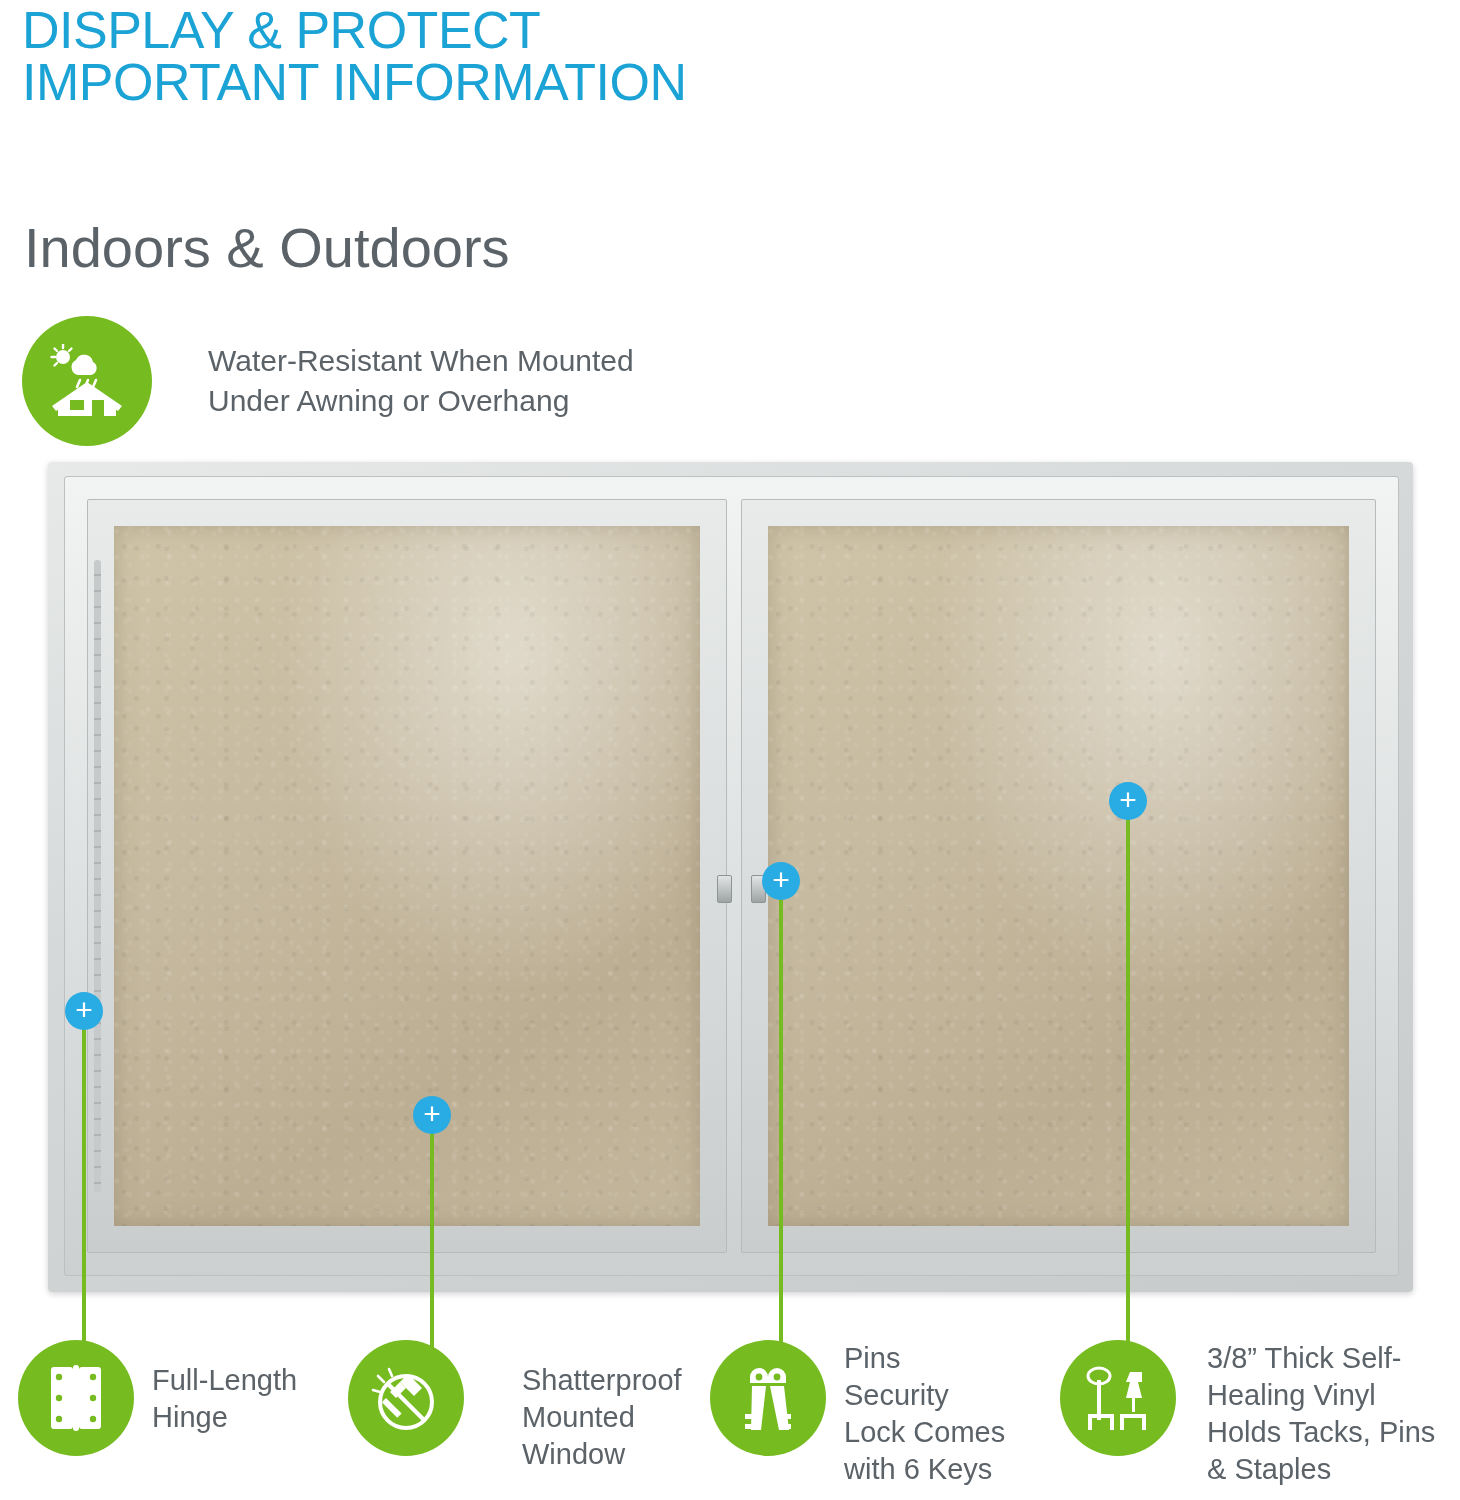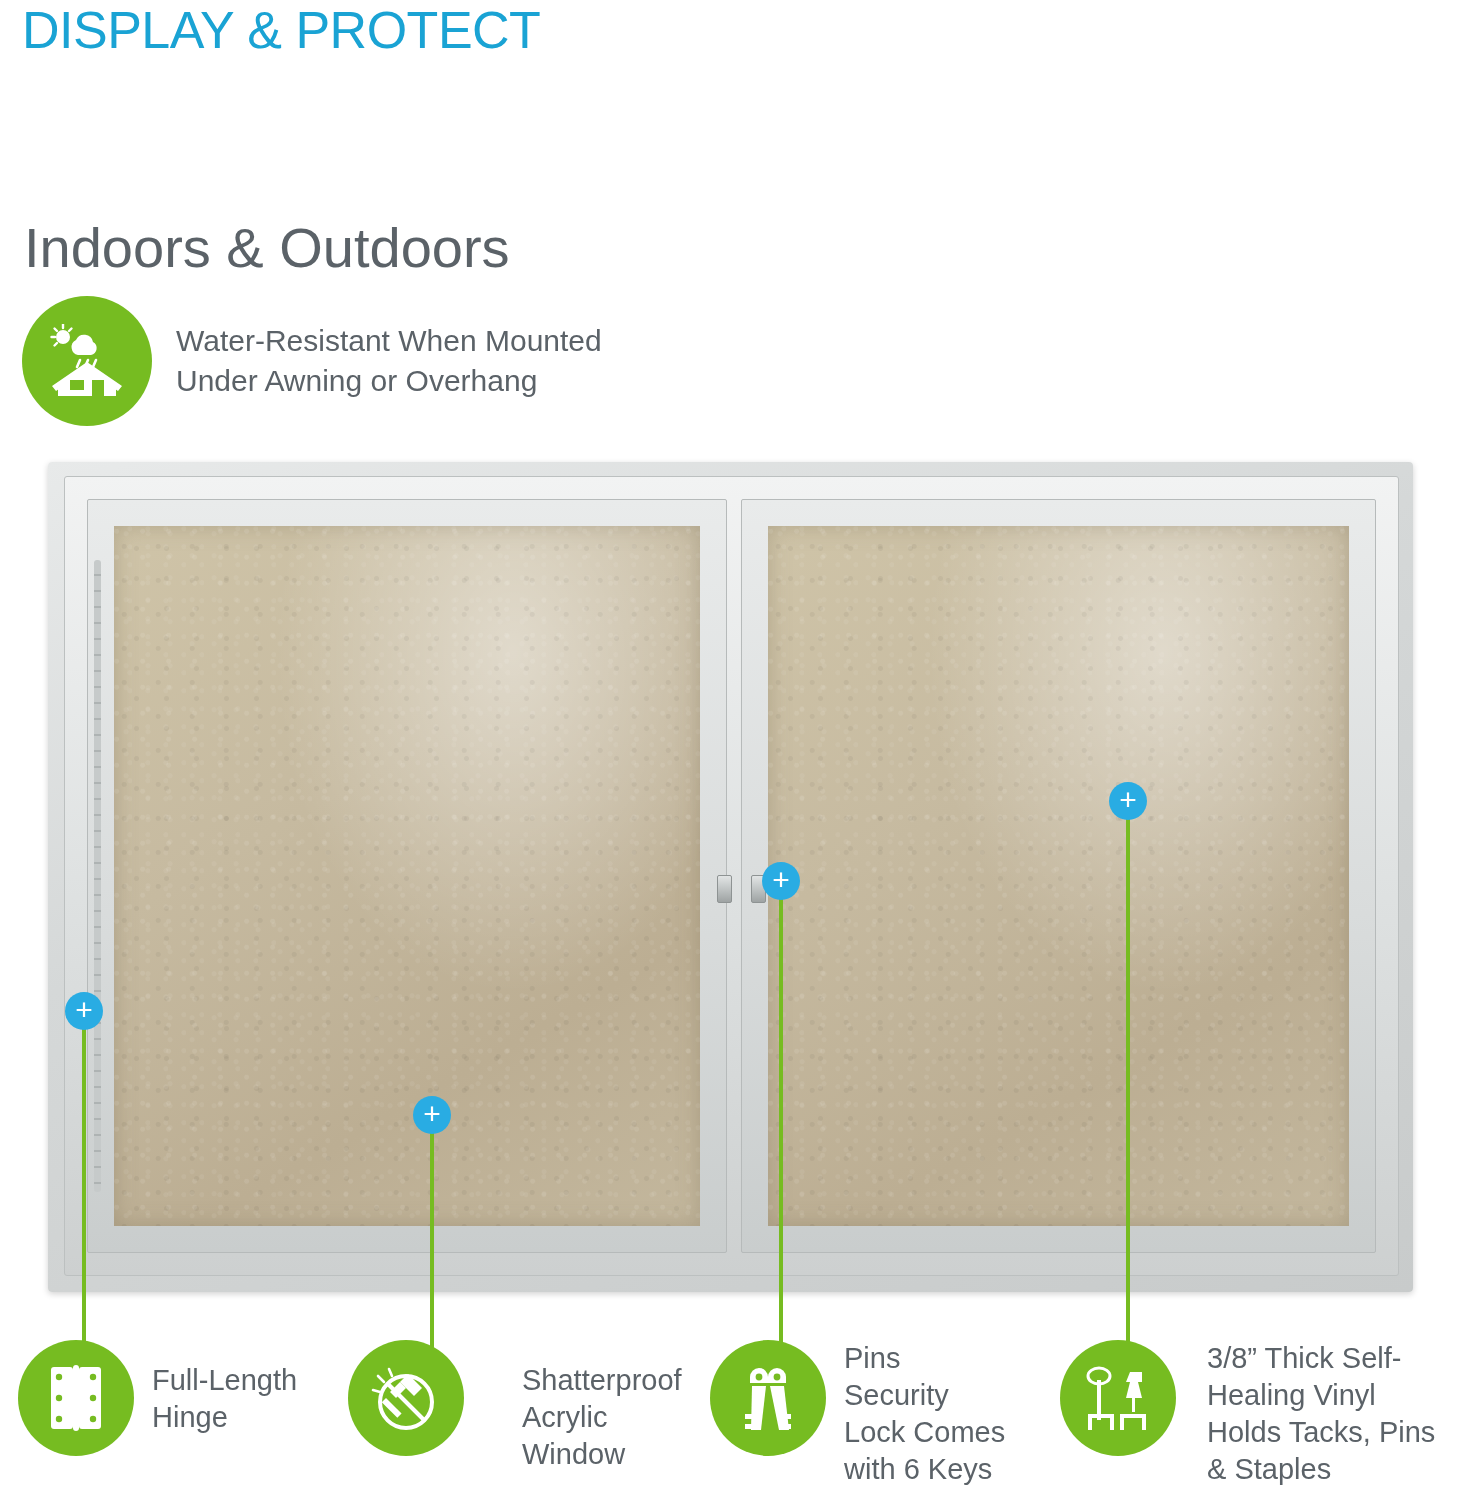--- a/index.html
+++ b/index.html
@@ -34,23 +34,24 @@
     top: 215px;
     color: #5b6268;
     font-size: 56px;
     font-weight: 400;
   }
 
   
   .top-feature {
     position: absolute;
     left: 22px;
-    top: 296px;
+    top: 316px;
     display: flex;
     align-items: center;
+    gap: 32px;
   }
   .circle-icon {
     background: #76bc21;
     border-radius: 50%;
     display: flex;
     align-items: center;
     justify-content: center;
     flex: none;
   }
   .circle-top { width: 130px; height: 130px; }
@@ -178,20 +179,21 @@
   .bf4 { width: 382px; gap: 13px; }
   .bf1 .bf-text, .bf2 .bf-text { padding-top: 22px; }
   .bf3 .bf-text { padding-top: 0px; }
   .bf4 .bf-text { padding-top: 0px; }
 </style>
 </head>
 <body>
 
 <div class="headline">
   <span>DISPLAY &amp; PROTECT</span>
+  <span class="line2">IMPORTANT INFORMATION</span>
 </div>
 <div class="subhead">Indoors &amp; Outdoors</div>
 
 <div class="top-feature">
   <div class="circle-icon circle-top">
     <svg width="82" height="74" viewBox="0 0 82 74" aria-hidden="true">
 
       <circle cx="17" cy="13" r="7" fill="#ffffff"></circle>
       <g stroke="#ffffff" stroke-width="2.4" stroke-linecap="round">
         <line x1="17" y1="0.5" x2="17" y2="4"></line>
@@ -282,21 +284,21 @@
           <line x1="14" y1="20" x2="8" y2="14"></line>
           <line x1="22" y1="14" x2="19" y2="7"></line>
           <line x1="10" y1="30" x2="3" y2="28"></line>
         </g>
         <circle cx="36" cy="40" r="26" fill="none" stroke="#ffffff" stroke-width="4"></circle>
         <line x1="18" y1="22" x2="54" y2="58" stroke="#ffffff" stroke-width="4"></line>
       </svg>
     </div>
     <div class="bf-text">
       <div>Shatterproof</div>
-      <div>Acrylic</div>
+      <div>Mounted</div>
       <div>Window</div>
     </div>
   </div>
 
   <div class="bfeat bf3">
     <div class="circle-icon">
       <svg width="66" height="72" viewBox="0 0 66 72" aria-hidden="true">
         <g fill="#ffffff">
           <path d="M24 6 a9 9 0 0 1 9 9 v6 h-18 v-6 a9 9 0 0 1 9 -9 z"></path>
           <path d="M17 24 h14 l-5 44 h-10 z"></path>

